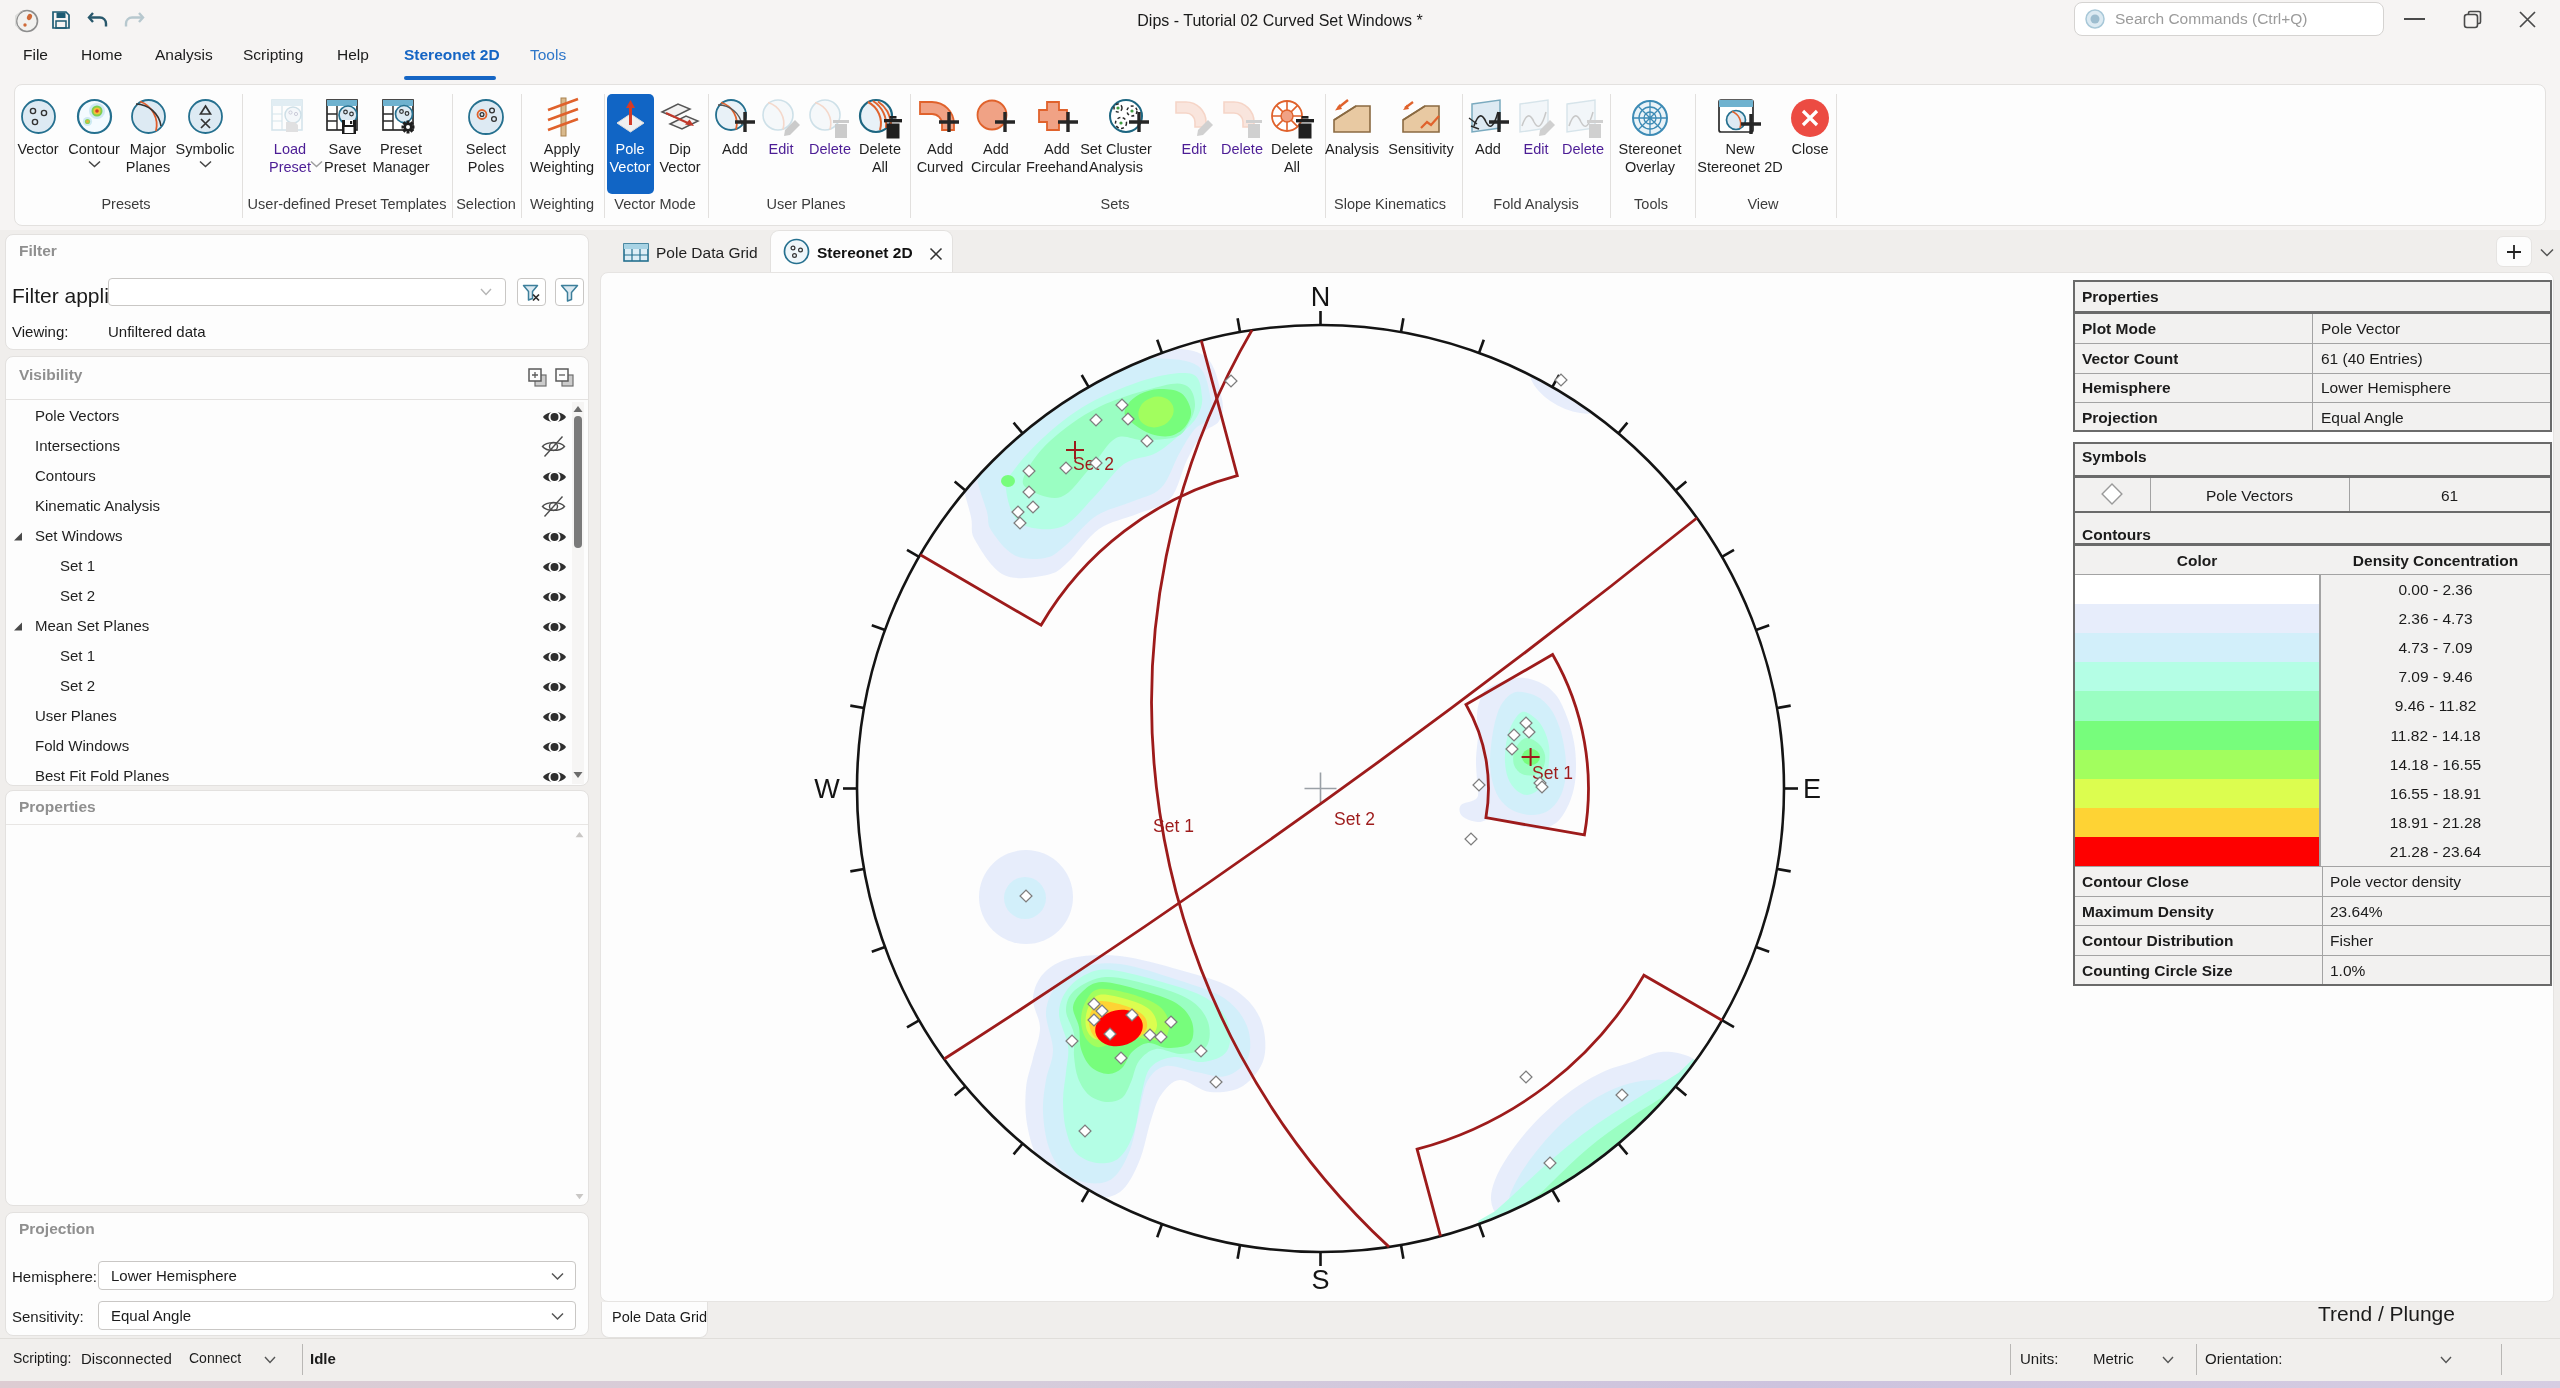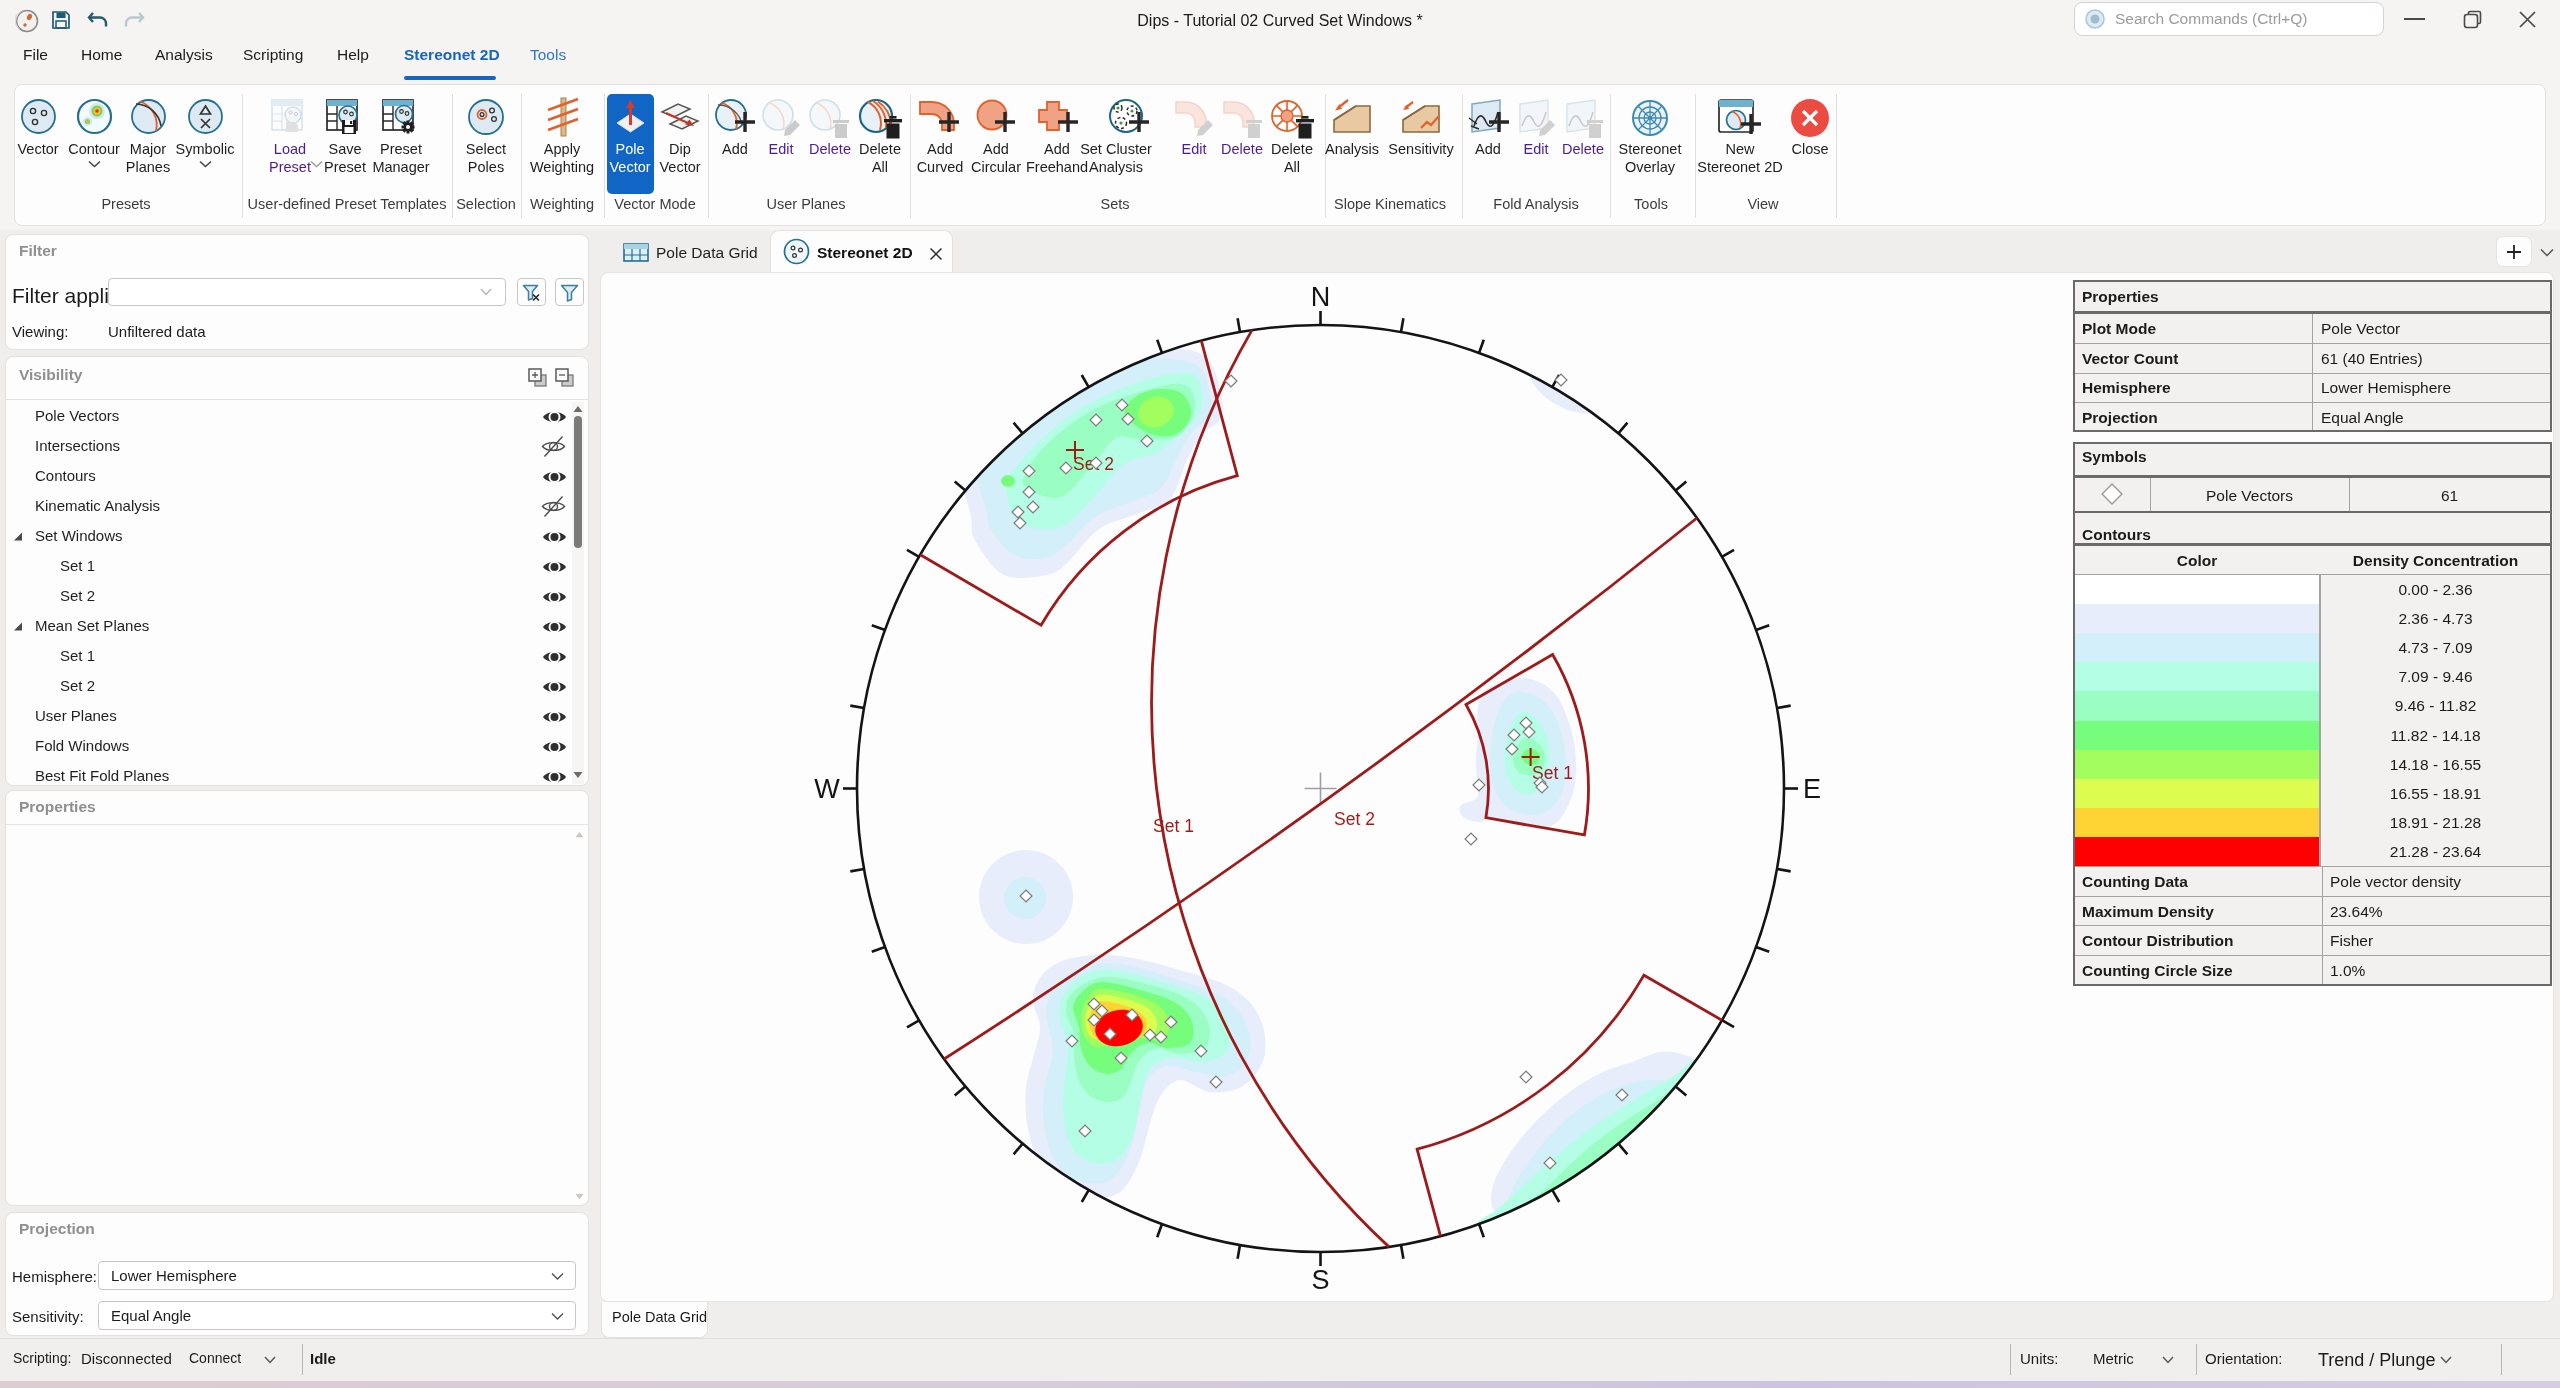--- a/index.html
+++ b/index.html
@@ -850,21 +850,21 @@
 <div class="abs" style="left:2075px;top:750px;width:244px;height:30px;background:#a2fe5e"></div>
 <div class="cell" style="left:2321px;top:756px;width:229px;text-align:center">14.18 - 16.55</div>
 <div class="abs" style="left:2075px;top:779px;width:244px;height:30px;background:#dcfd4f"></div>
 <div class="cell" style="left:2321px;top:785px;width:229px;text-align:center">16.55 - 18.91</div>
 <div class="abs" style="left:2075px;top:808px;width:244px;height:30px;background:#fed334"></div>
 <div class="cell" style="left:2321px;top:814px;width:229px;text-align:center">18.91 - 21.28</div>
 <div class="abs" style="left:2075px;top:837px;width:244px;height:30px;background:#fe0000"></div>
 <div class="cell" style="left:2321px;top:843px;width:229px;text-align:center">21.28 - 23.64</div>
 <div class="abs" style="left:2319px;top:575px;width:2px;height:291px;background:#a3a3a3"></div>
 <div class="abs" style="left:2075px;top:866px;width:475px;height:1px;background:#a3a3a3"></div>
-<div class="cell b" style="left:2082px;top:873px">Counting Data</div>
+<div class="cell b" style="left:2082px;top:873px">Contour Close</div>
 <div class="cell" style="left:2330px;top:873px">Pole vector density</div>
 <div class="abs" style="left:2075px;top:896px;width:475px;height:1px;background:#a3a3a3"></div>
 <div class="cell b" style="left:2082px;top:903px">Maximum Density</div>
 <div class="cell" style="left:2330px;top:903px">23.64%</div>
 <div class="abs" style="left:2075px;top:925px;width:475px;height:1px;background:#a3a3a3"></div>
 <div class="cell b" style="left:2082px;top:932px">Contour Distribution</div>
 <div class="cell" style="left:2330px;top:932px">Fisher</div>
 <div class="abs" style="left:2075px;top:955px;width:475px;height:1px;background:#a3a3a3"></div>
 <div class="cell b" style="left:2082px;top:962px">Counting Circle Size</div>
 <div class="cell" style="left:2330px;top:962px">1.0%</div>
@@ -880,18 +880,18 @@
 <div class="abs" style="left:302px;top:1344px;width:1px;height:31px;background:#b9b7b5"></div>
 <div class="abs" style="left:310px;top:1350px;font-size:15px;font-weight:bold">Idle</div>
 <div class="abs" style="left:2010px;top:1344px;width:1px;height:31px;background:#b9b7b5"></div>
 <div class="abs" style="left:2020px;top:1350px;font-size:15px">Units:</div>
 <div class="abs" style="left:2093px;top:1350px;font-size:15px">Metric</div>
 <svg class="icon abs" width="12" height="8" viewBox="0 0 12 8" style="left:2162px;top:1356px">
     <path d="M1 1 L6 6.5 L11 1" fill="none" stroke="#555" stroke-width="1.4"></path>
   </svg>
 <div class="abs" style="left:2196px;top:1344px;width:1px;height:31px;background:#b9b7b5"></div>
 <div class="abs" style="left:2205px;top:1350px;font-size:15px">Orientation:</div>
-<div class="abs" style="left:2318px;top:1350px;font-size:18px">Trend / Plunge</div>
+<div class="abs" style="left:2318px;top:1302px;font-size:21px">Trend / Plunge</div>
 <svg class="icon abs" width="12" height="8" viewBox="0 0 12 8" style="left:2440px;top:1356px">
     <path d="M1 1 L6 6.5 L11 1" fill="none" stroke="#555" stroke-width="1.4"></path>
   </svg>
 <div class="abs" style="left:2501px;top:1344px;width:1px;height:31px;background:#b9b7b5"></div>
 <div class="abs" style="left:0;top:1381px;width:2560px;height:7px;background:linear-gradient(90deg,#ddccd2,#d6ccdb 40%,#cdc3de 70%,#d6cde2)"></div>
 
 </body></html>

